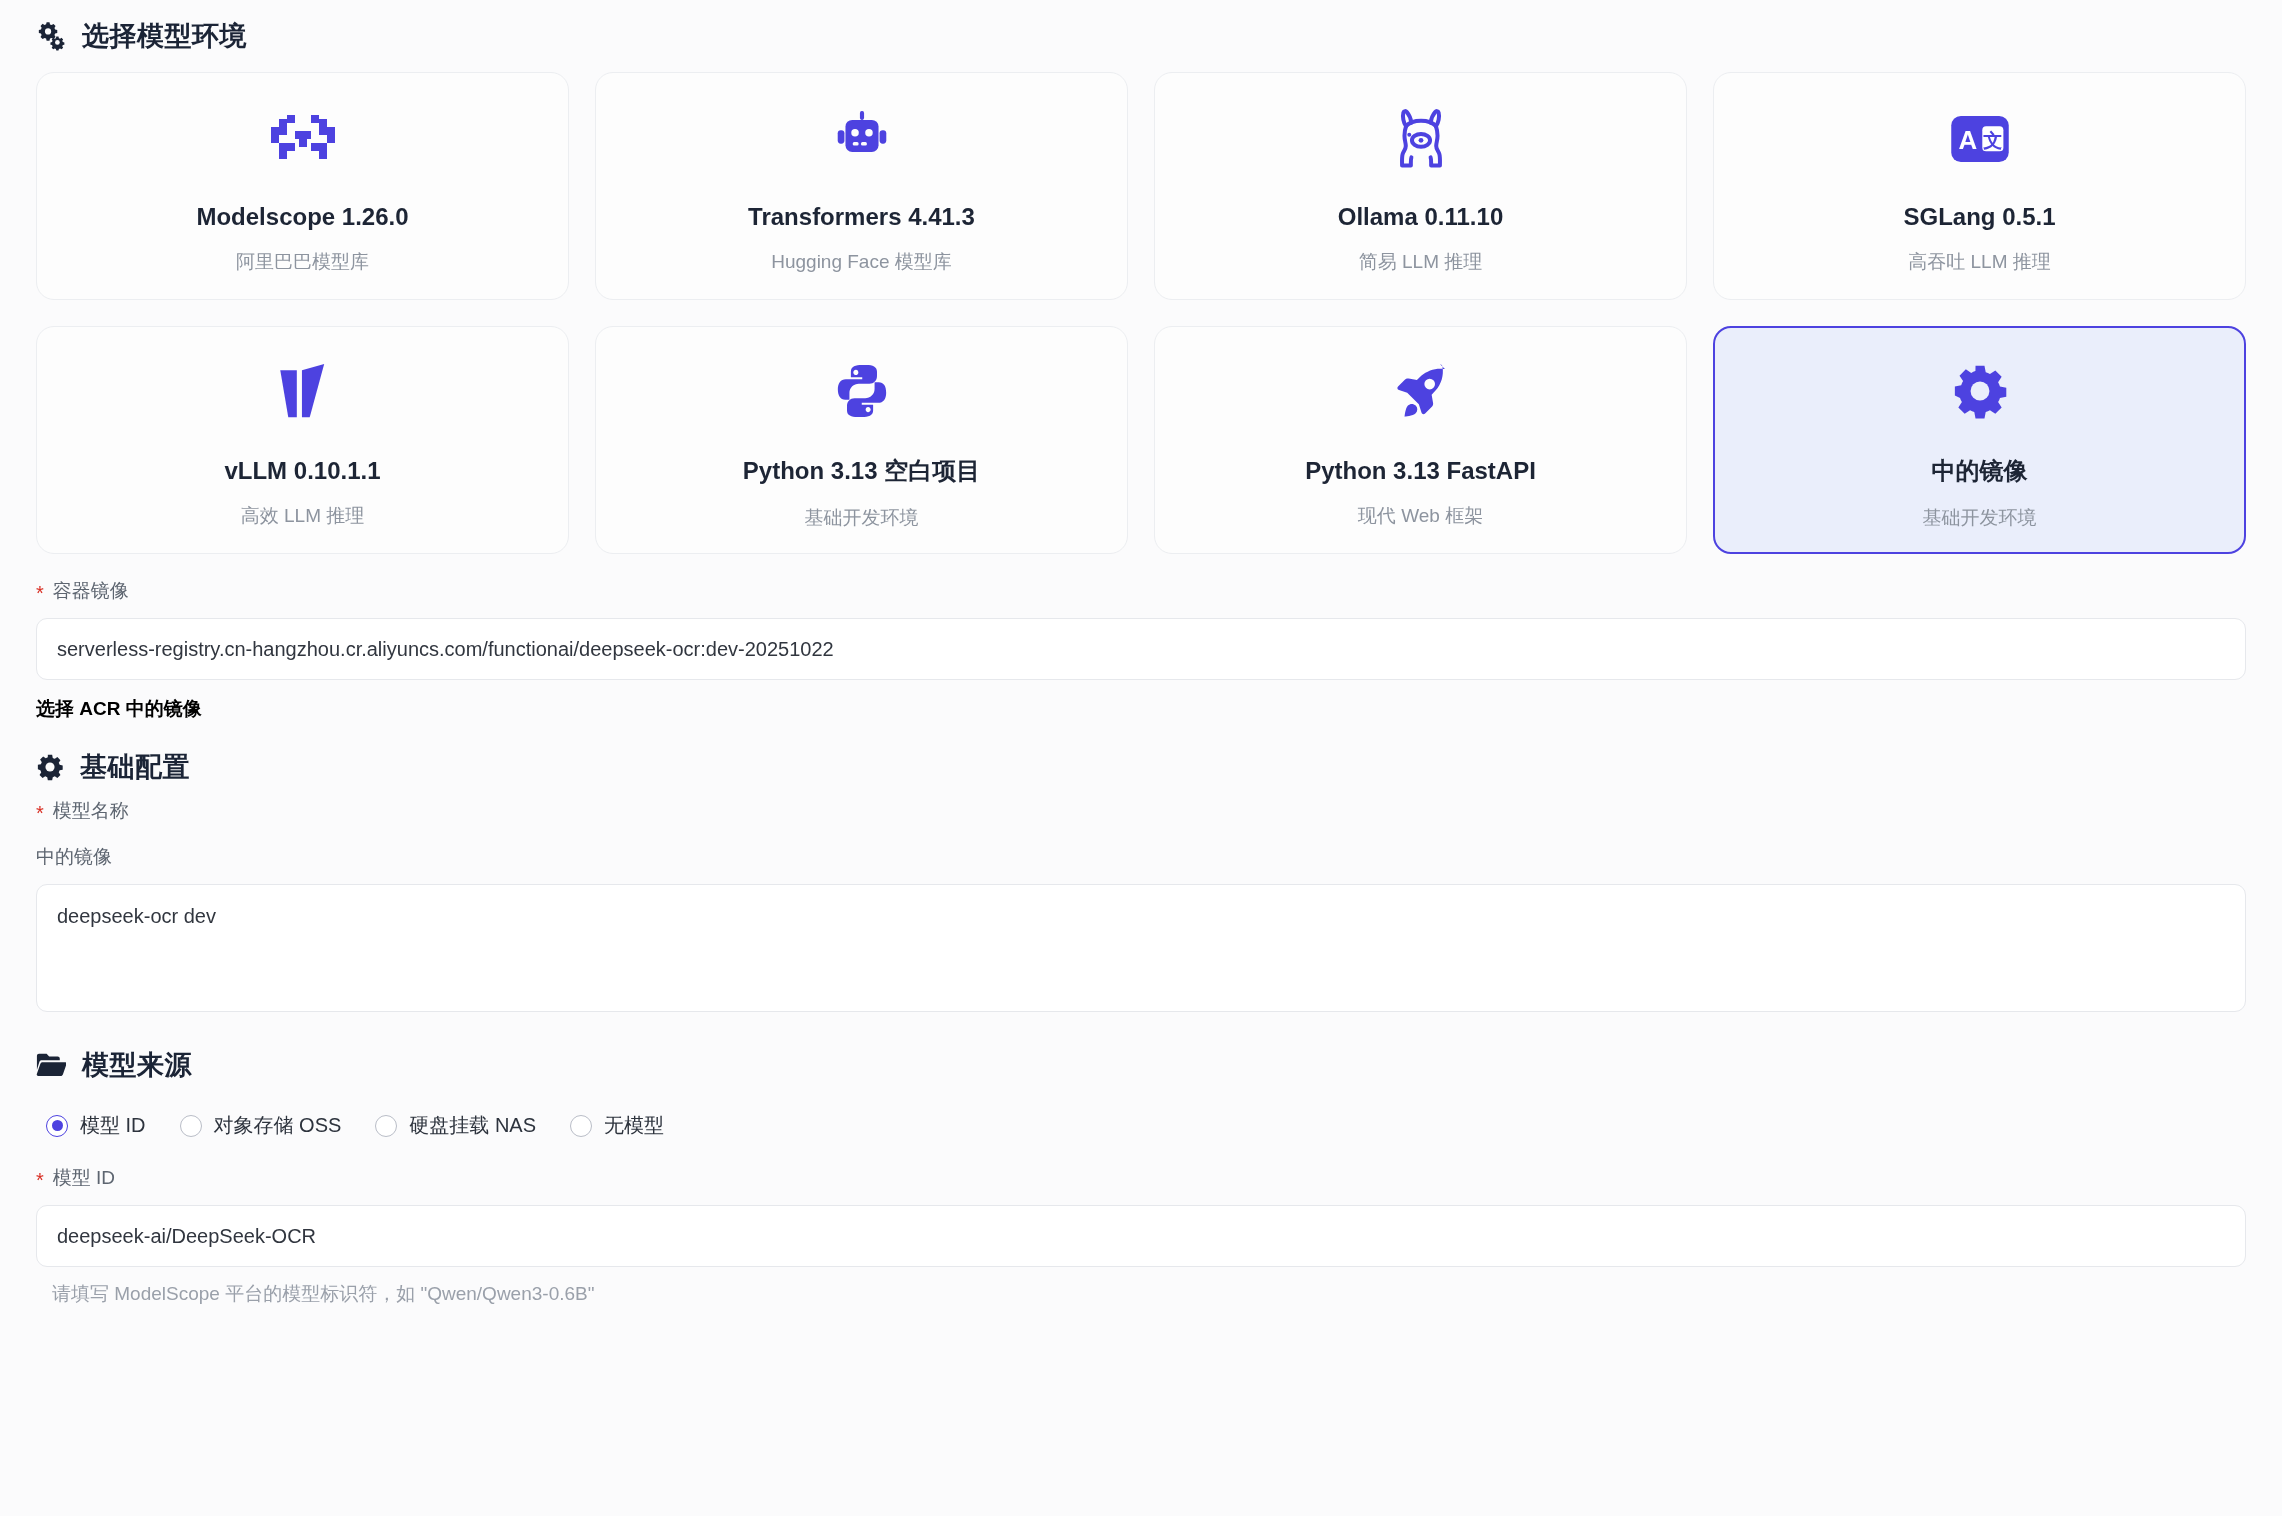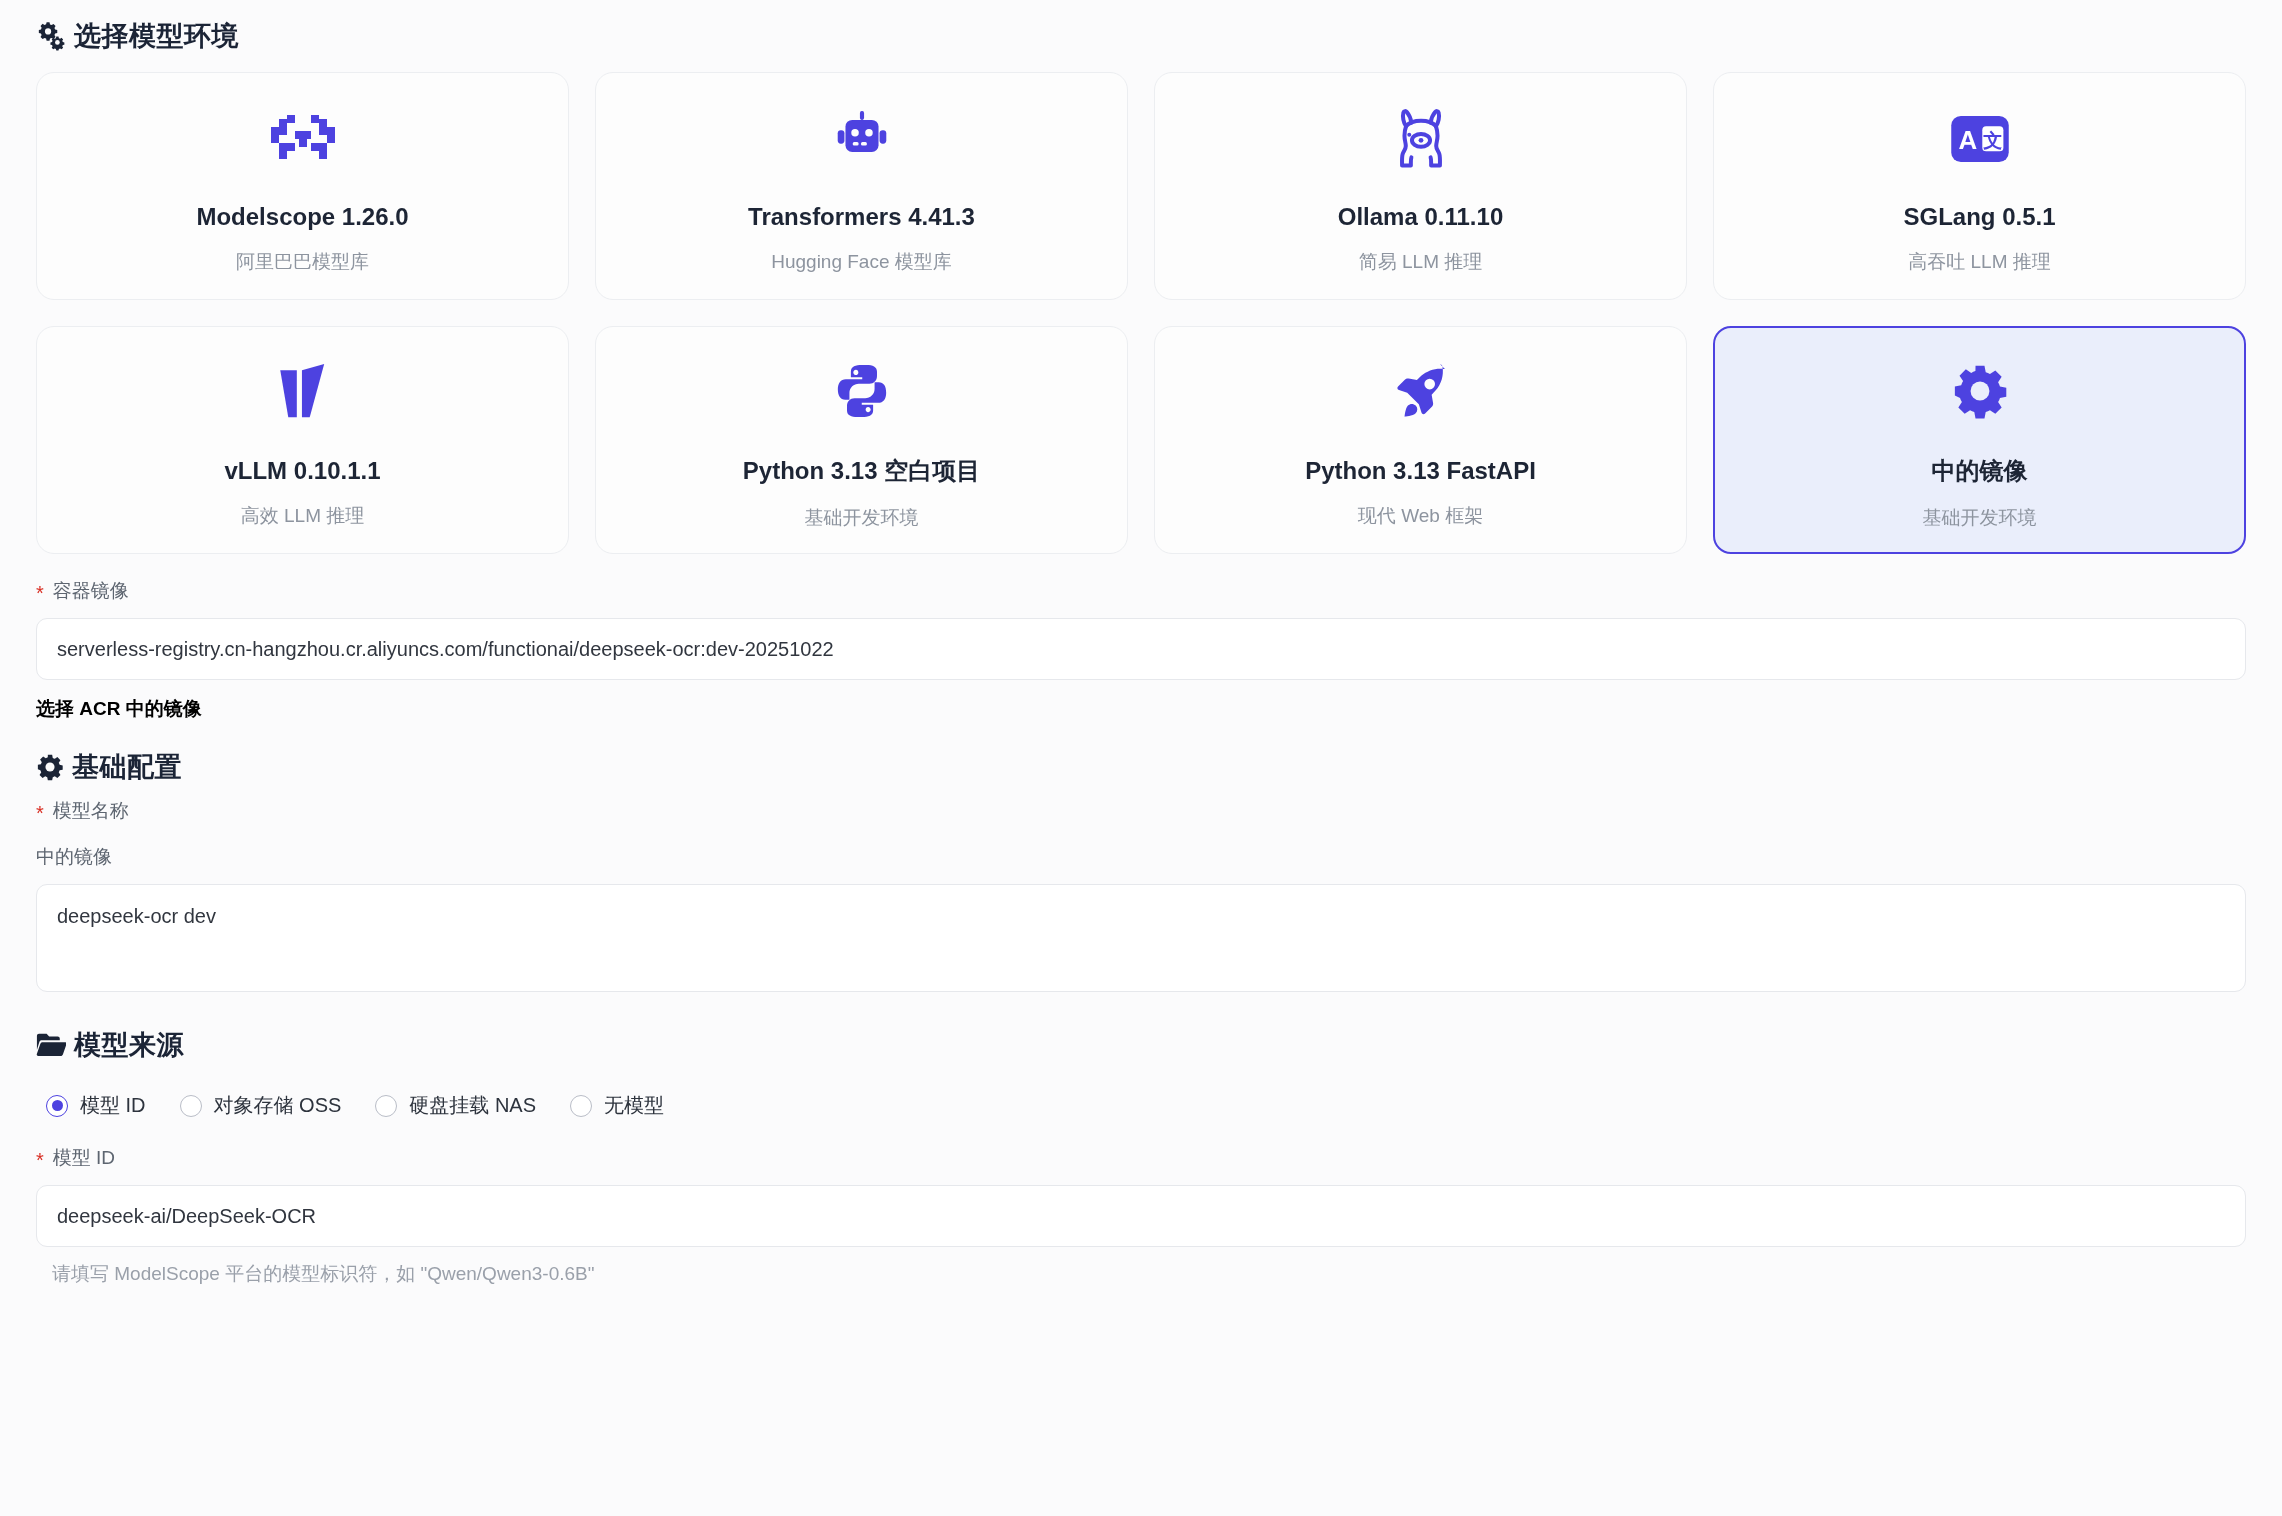--- a/index.html
+++ b/index.html
@@ -7,21 +7,21 @@
     margin: 0; padding: 0;
     width: 2282px; height: 1516px;
     background: #fbfbfc;
     font-family: "Liberation Sans", "DejaVu Sans", sans-serif;
     overflow: hidden;
   }
   .page { width: 2282px; height: 1516px; position: relative; padding: 0 36px; }
 
   
   .sec-head {
-    display: flex; align-items: center; gap: 8px;
+    display: flex; align-items: center; gap: 16px;
   }
   .sec-head .sec-icon { display: flex; align-items: center; justify-content: center; }
   .sec-head .sec-title {
     font-size: 27px; font-weight: 700; color: #1b2436; letter-spacing: .5px;
   }
   #sec-env { padding-top: 10px; height: 62px; }
   #sec-basic { margin-top: 20px; height: 50px; }
   #sec-source { margin-top: 28px; height: 50px; }
 
   
@@ -71,21 +71,21 @@
 
   .txt-input {
     width: 100%; height: 62px;
     border: 1.5px solid #e6e8ec; border-radius: 11px;
     background: #fff;
     display: flex; align-items: center;
     padding: 0 20px;
     font-size: 20px; color: #31363f;
   }
   .txt-area {
-    width: 100%; height: 108px;
+    width: 100%; height: 128px;
     border: 1.5px solid #e6e8ec; border-radius: 11px;
     background: #fff;
     padding: 20px;
     font-size: 20px; color: #31363f;
   }
   .link-row { margin-top: 16px; }
   .acr-link {
     font-size: 19px; color: #000000; font-weight: 600; cursor: pointer;
   }
   .help-text { margin-top: 14px; font-size: 19px; color: #9aa0aa; margin-left: 16px; }

